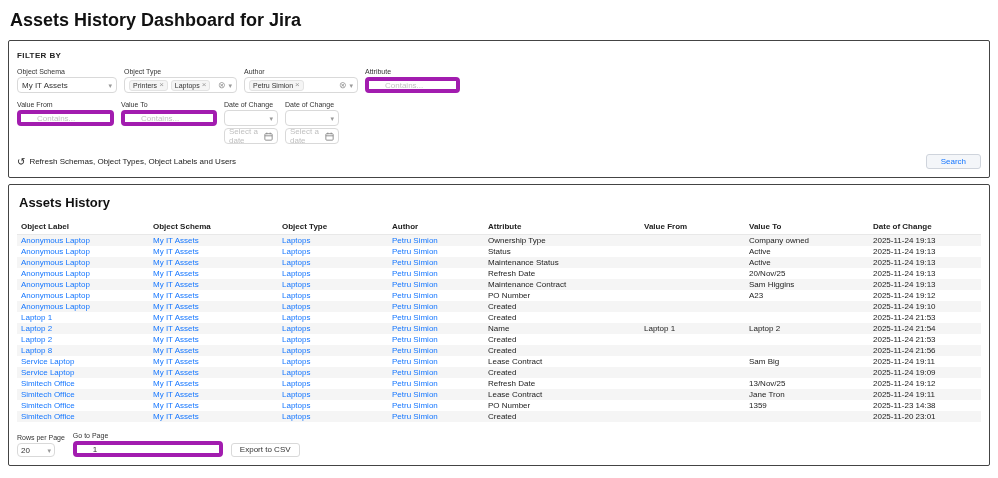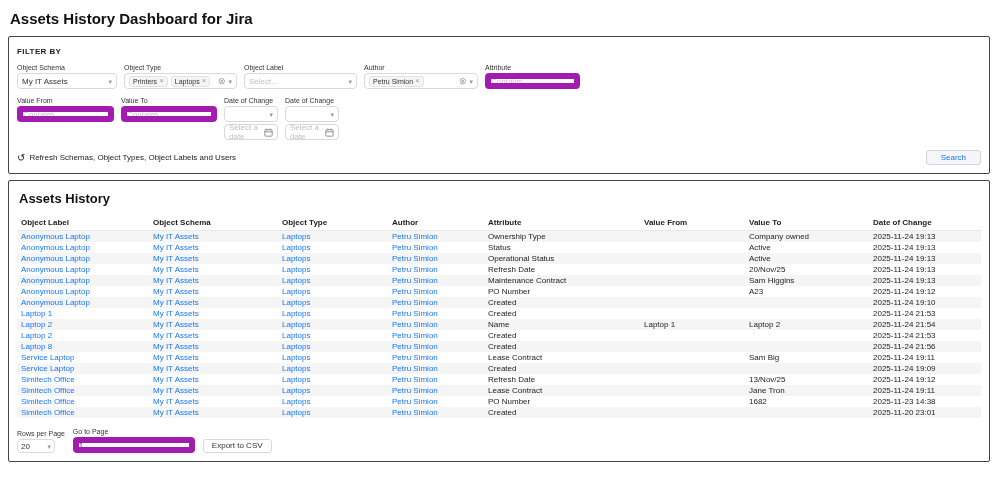--- a/index.html
+++ b/index.html
@@ -3,21 +3,21 @@
 <meta charset="utf-8">
 <style>
   * { box-sizing: border-box; margin: 0; padding: 0; }
   html, body { width: 998px; height: 478px; overflow: hidden; }
   body {
     background: #fff;
     font-family: "Liberation Sans", sans-serif;
     color: #222;
     padding: 8px;
   }
-  .page-title { font-size: 15px; font-weight: bold; color: #111; margin: 2px 0 9px 2px; }
+  .page-title { font-size: 18px; font-weight: bold; color: #111; margin: 2px 0 9px 2px; }
 
   .panel { border: 1px solid #444; border-radius: 2px; background: #fff; }
   .filter-panel { padding: 8px; margin-bottom: 6px; }
   .table-panel { padding: 8px 8px 8px; }
 
   .filter-heading { font-size: 8px; font-weight: bold; letter-spacing: .4px; color: #222; margin: 2px 0 8px 0; }
 
   .filter-row { display: flex; align-items: flex-start; gap: 7px; margin-bottom: 8px; }
   .field { display: flex; flex-direction: column; }
   .field-label { font-size: 7px; color: #333; margin-bottom: 2px; }
@@ -32,22 +32,22 @@
   .clear-icon { color: #999; font-size: 9px; line-height: 1; cursor: pointer; }
 
   .tag {
     display: inline-flex; align-items: center; gap: 2px; height: 11px;
     background: #f5f5f5; border: 1px solid #e3e3e3; border-radius: 3px;
     padding: 0 3px; font-size: 7px; color: #333; white-space: nowrap;
   }
   .tag-close { color: #999; cursor: pointer; font-size: 8px; line-height: 1; }
 
   input.text-input {
-    width: 100%; height: 16px; border: 6px solid #a21caf; border-radius: 4px;
-    font-size: 8px; padding: 0 0; font-family: inherit; color: #333; outline: none;
+    width: 100%; height: 16px; border: 4px solid #a21caf; border-radius: 4px;
+    font-size: 8px; padding: 0 16px; font-family: inherit; color: #333; outline: none;
   }
   input.text-input::placeholder { color: #bfbfbf; }
 
   .filter-footer { display: flex; align-items: center; justify-content: space-between; margin-top: 10px; }
   .refresh-link { display: flex; align-items: center; gap: 4px; font-size: 8px; color: #222; cursor: pointer; }
   .refresh-icon { font-size: 10px; color: #222; line-height: 1; }
   .search-button {
     font-family: inherit; font-size: 8px; color: #1677ff; background: #f4f6f9;
     border: 1px solid #cfd4dc; border-radius: 3px; padding: 2px 14px; cursor: pointer;
   }
@@ -120,27 +120,20 @@
         </span>
         <span class="tag">
           <span>Laptops</span>
           <span class="tag-close">×</span>
         </span>
         <span class="clear-icon" style="margin-left:auto">⊗</span>
         <span class="chevron" style="margin-left:0">▾</span>
       </div>
     </div>
 
-    <div class="field w-label">
-      <div class="field-label">Object Label</div>
-      <div class="control">
-        <span class="placeholder">Select...</span>
-        <span class="chevron">▾</span>
-      </div>
-    </div>
 
     <div class="field w-author">
       <div class="field-label">Author</div>
       <div class="control">
         <span class="tag">
           <span>Petru Simion</span>
           <span class="tag-close">×</span>
         </span>
         <span class="clear-icon" style="margin-left:auto">⊗</span>
         <span class="chevron" style="margin-left:0">▾</span>
@@ -245,21 +238,21 @@
           <td>Status</td>
           <td></td>
           <td>Active</td>
           <td>2025-11-24 19:13</td>
         </tr>
         <tr>
           <td><a href="#" class="cell-link">Anonymous Laptop</a></td>
           <td><a href="#" class="cell-link">My IT Assets</a></td>
           <td><a href="#" class="cell-link">Laptops</a></td>
           <td><a href="#" class="cell-link">Petru Simion</a></td>
-          <td>Operational Status</td>
+          <td>Maintenance Status</td>
           <td></td>
           <td>Active</td>
           <td>2025-11-24 19:13</td>
         </tr>
         <tr>
           <td><a href="#" class="cell-link">Anonymous Laptop</a></td>
           <td><a href="#" class="cell-link">My IT Assets</a></td>
           <td><a href="#" class="cell-link">Laptops</a></td>
           <td><a href="#" class="cell-link">Petru Simion</a></td>
           <td>Refresh Date</td>
@@ -377,21 +370,21 @@
           <td>Jane Tron</td>
           <td>2025-11-24 19:11</td>
         </tr>
         <tr>
           <td><a href="#" class="cell-link">Simitech Office</a></td>
           <td><a href="#" class="cell-link">My IT Assets</a></td>
           <td><a href="#" class="cell-link">Laptops</a></td>
           <td><a href="#" class="cell-link">Petru Simion</a></td>
           <td>PO Number</td>
           <td></td>
-          <td>1682</td>
+          <td>1359</td>
           <td>2025-11-23 14:38</td>
         </tr>
         <tr>
           <td><a href="#" class="cell-link">Simitech Office</a></td>
           <td><a href="#" class="cell-link">My IT Assets</a></td>
           <td><a href="#" class="cell-link">Laptops</a></td>
           <td><a href="#" class="cell-link">Petru Simion</a></td>
           <td>Created</td>
           <td></td>
           <td></td>

